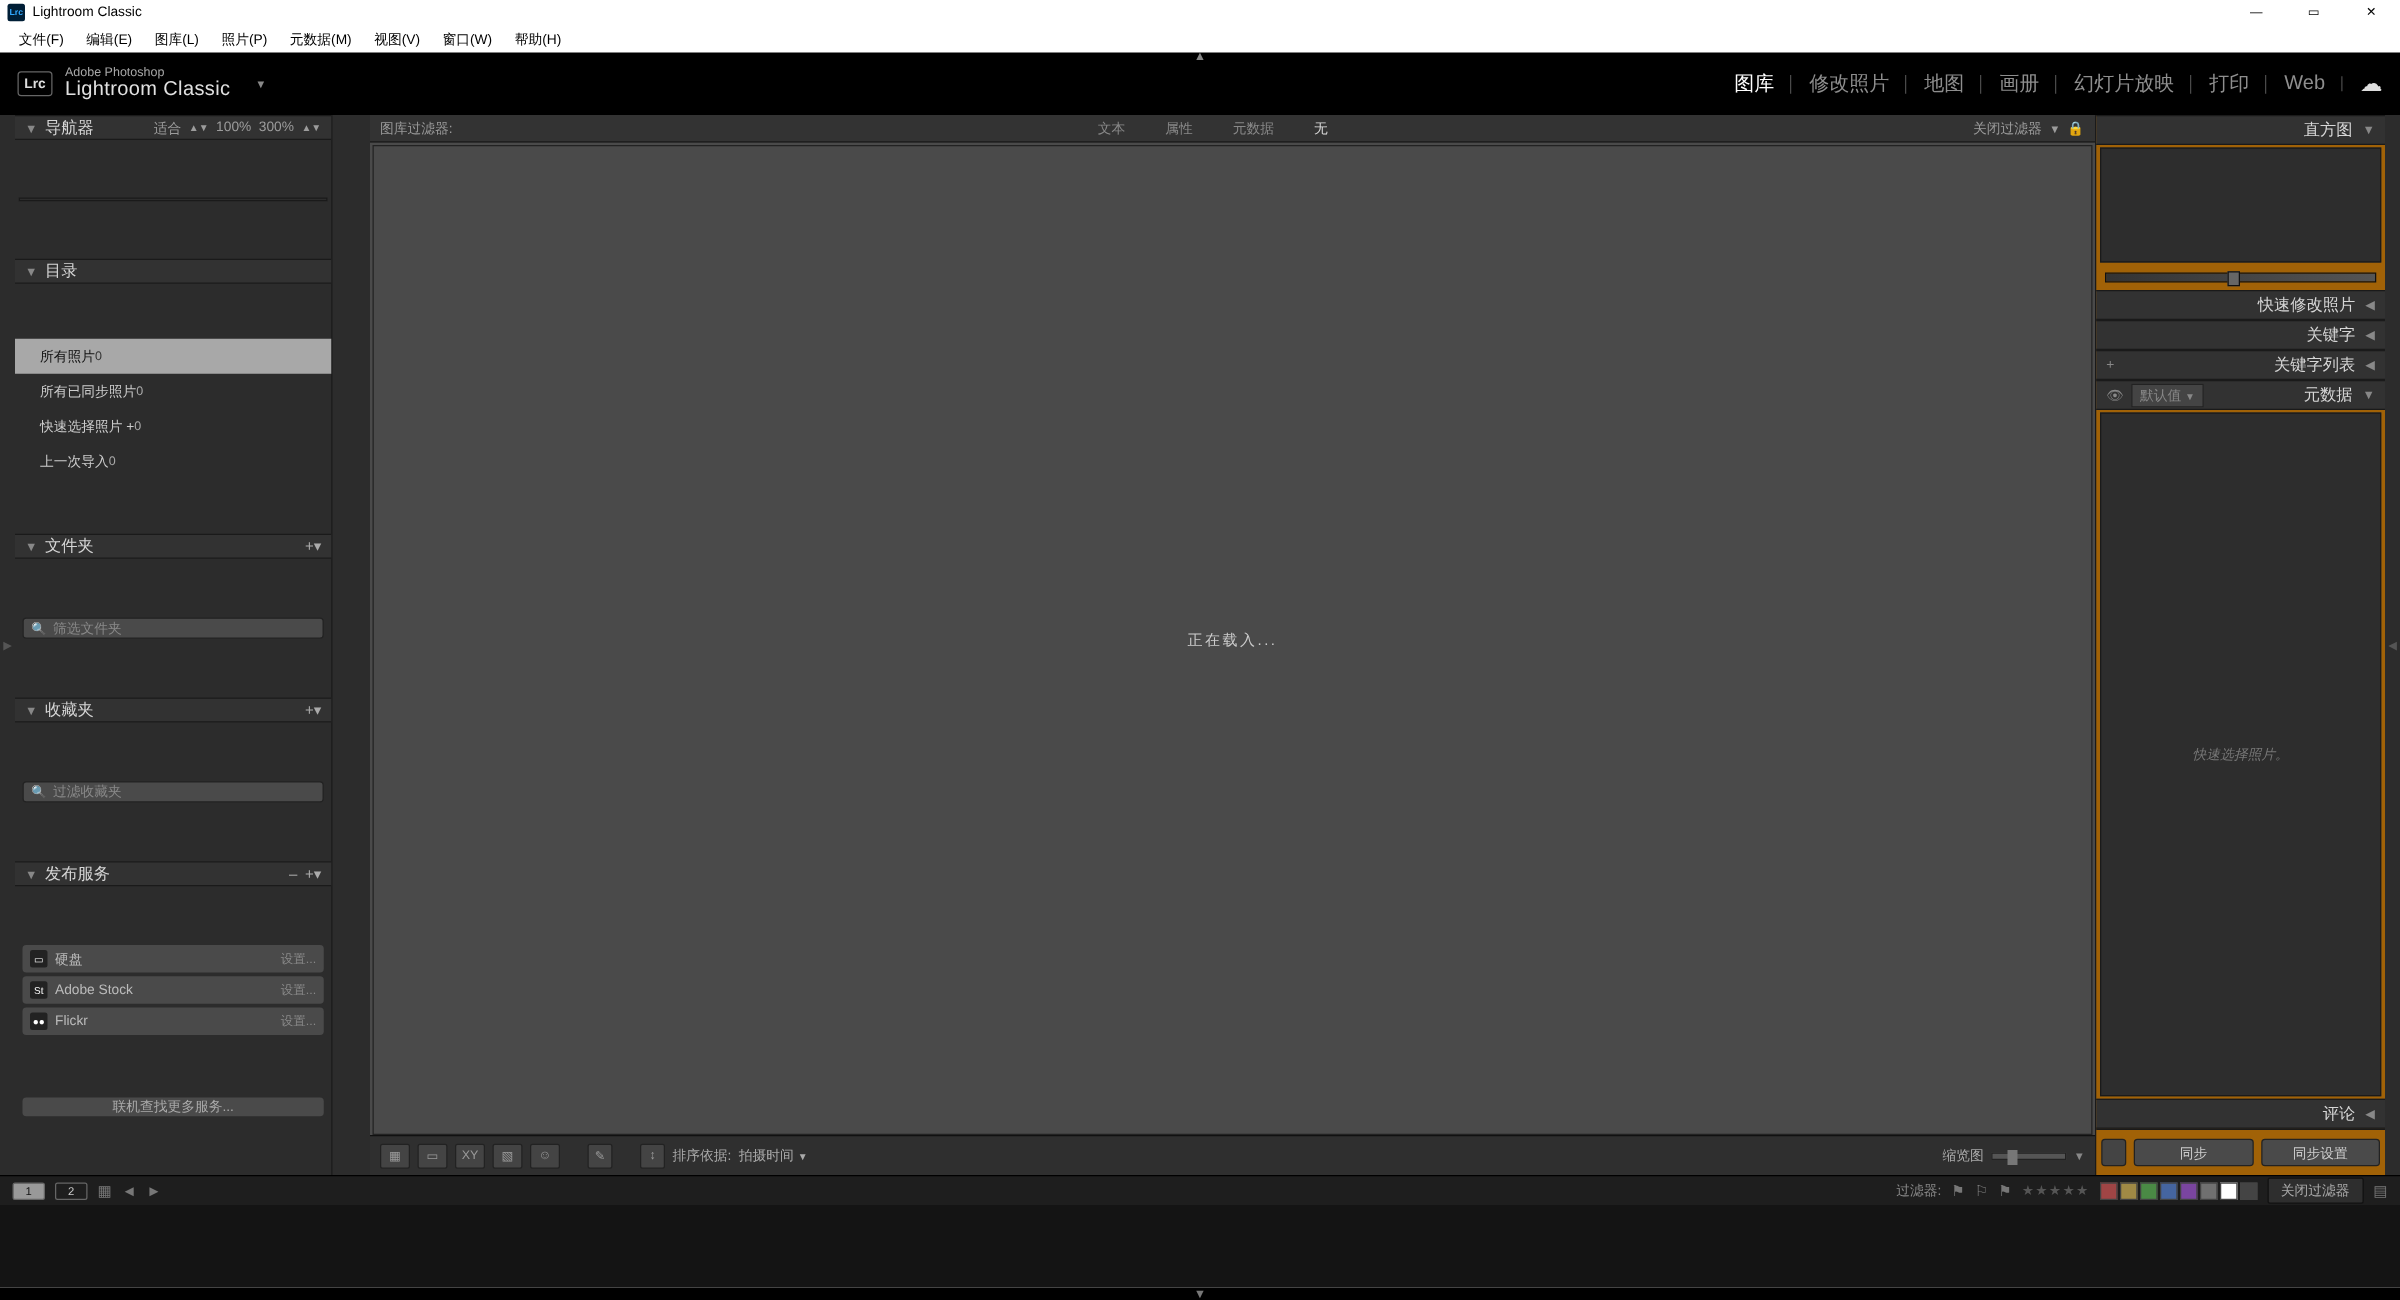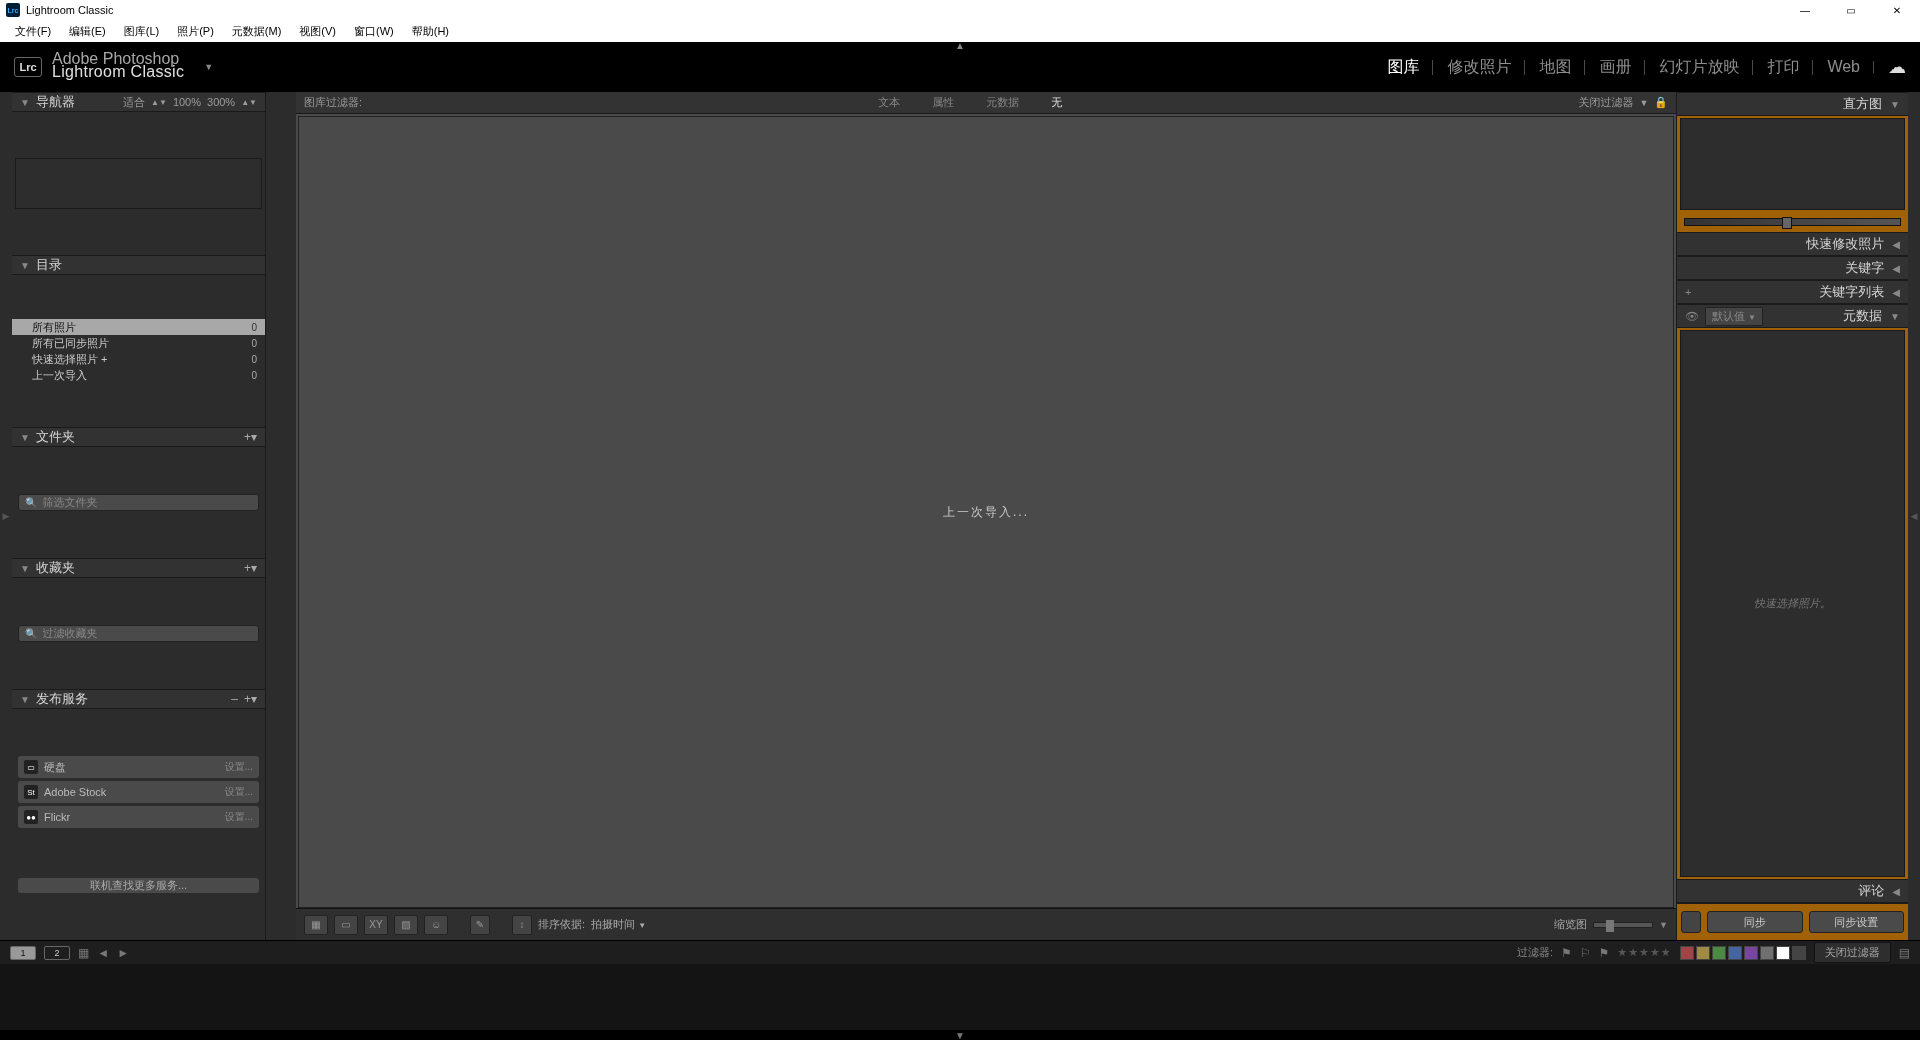--- a/index.html
+++ b/index.html
@@ -14,21 +14,21 @@
 .win-btn { width: 46px; height: 20px; display: flex; align-items: center; justify-content: center; font-size: 10px; color: #000; }
 
 
 .menubar { height: 22px; background: #fff; display: flex; align-items: center; padding-left: 6px; }
 .menu-item { font-size: 11px; color: #000; padding: 2px 9px; }
 
 
 .branding { height: 50px; background: #000; display: flex; align-items: center; justify-content: space-between; padding: 0 14px 0 14px; position: relative; }
 .brand-left { display: flex; align-items: center; gap: 10px; }
 .brand-logo { width: 28px; height: 20px; border: 1px solid #666; border-radius: 3px; color: #ddd; font-size: 11px; font-weight: bold; display: flex; align-items: center; justify-content: center; }
-.brand-text .t1 { color: #a8a8a8; font-size: 16px; line-height: 10px; }
+.brand-text .t1 { color: #a8a8a8; font-size: 10px; line-height: 10px; }
 .brand-text .t2 { color: #e0e0e0; font-size: 16px; line-height: 16px; letter-spacing: 0.3px; }
 .brand-drop { color: #888; font-size: 9px; margin-left: 10px; }
 .modules { display: flex; align-items: center; gap: 0; }
 .module { color: #8e8e8e; font-size: 16px; padding: 0 14px; position: relative; }
 .module.active { color: #fff; }
 .module::after { content:""; position:absolute; right:0; top:3px; bottom:3px; width:1px; background:#4a4a4a; }
 .cloud-icon { margin-left: 14px; color: #ddd; font-size: 18px; }
 .branding-caret { position: absolute; left: 50%; transform: translateX(-50%); top: -2px; color: #888; font-size: 10px; }
 
 
@@ -36,21 +36,21 @@
 .side-grip { width: 12px; background: #2c2c2c; display: flex; align-items: center; justify-content: center; color: #555; font-size: 9px; }
 
 
 .left-panel { width: 254px; background: #2c2c2c; display: flex; flex-direction: column; border-right: 1px solid #1a1a1a; gap: 44px; }
 .panel-header { height: 24px; background: #323232; border-top: 1px solid #1a1a1a; border-bottom: 1px solid #1a1a1a; display: flex; align-items: center; justify-content: space-between; padding: 0 8px; color: #d6d6d6; font-size: 13px; }
 .panel-header .arrow { color: #888; font-size: 10px; margin-right: 6px; }
 .panel-header .extra { display: flex; gap: 6px; color: #9c9c9c; font-size: 11px; align-items: center; }
 .panel-header .plus-btn { color: #aaa; font-size: 12px; }
 .nav-area { height: 228px; background: #2d2d2d; border: 1px solid #1a1a1a; margin: 2px 3px; }
 .catalog-list { }
-.catalog-item { display: flex; justify-content: space-between; align-items: center; height: 16px; padding: 0 8px 0 20px; font-size: 11px; color: #ccc; }
+.catalog-item { display: flex; align-items: center; height: 28px; padding: 0 8px 0 20px; font-size: 11px; color: #ccc; }
 .catalog-item.active { background: #a8a8a8; color: #111; }
 .catalog-item .cnt { color: #aaa; font-size: 10px; }
 .catalog-item.active .cnt { color: #333; }
 .filter-input { margin: 3px 6px; height: 20px; background: #4a4a4a; border: 1px solid #222; border-radius: 3px; display: flex; align-items: center; padding: 0 6px; color: #888; font-size: 11px; gap: 5px; }
 .filter-input .mag { font-size: 10px; }
 .publish-item { margin: 3px 6px; height: 22px; background: #4a4a4a; border-radius: 3px; display: flex; align-items: center; justify-content: space-between; padding: 0 6px; font-size: 11px; color: #bbb; }
 .publish-item .pl { display:flex; align-items:center; gap:6px; }
 .publish-item .svc-icon { width:14px; height:14px; background:#222; border-radius:2px; display:inline-flex; align-items:center; justify-content:center; font-size:8px; color:#fff;}
 .publish-more { margin: 3px 6px; height: 22px; background: #4a4a4a; border-radius: 3px; display: flex; align-items: center; justify-content: center; font-size: 11px; color: #aaa; }
 .panel-flex { flex:1; }
@@ -253,21 +253,21 @@
           <span class="tab" style="margin: 0px 10px;">元数据</span>
           <span class="tab act" style="margin: 0px 10px;">无</span>
         </span>
       <span class="close-filter">
         <span>关闭过滤器</span>
         <span style="font-size:9px;">▼</span>
         <span>🔒</span>
       </span>
     </div>
     <div class="canvas">
-      <div class="loading">上一次导入...</div>
+      <div class="loading">正在载入...</div>
     </div>
     <div class="toolbar">
       <span class="tb-btn">▦</span>
       <span class="tb-btn">▭</span>
       <span class="tb-btn">XY</span>
       <span class="tb-btn">▧</span>
       <span class="tb-btn">☺</span>
       <span class="tb-sep"></span>
       <span class="tb-btn small">✎</span>
       <span class="tb-sep"></span>

